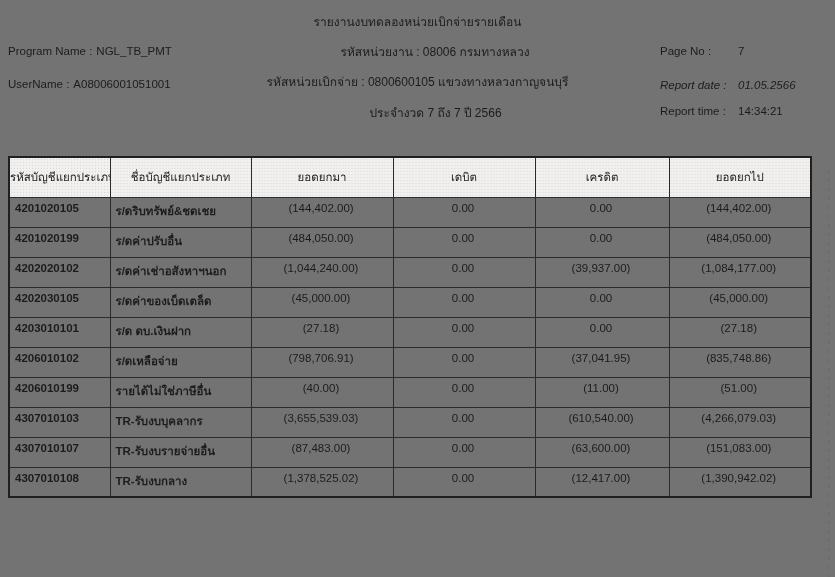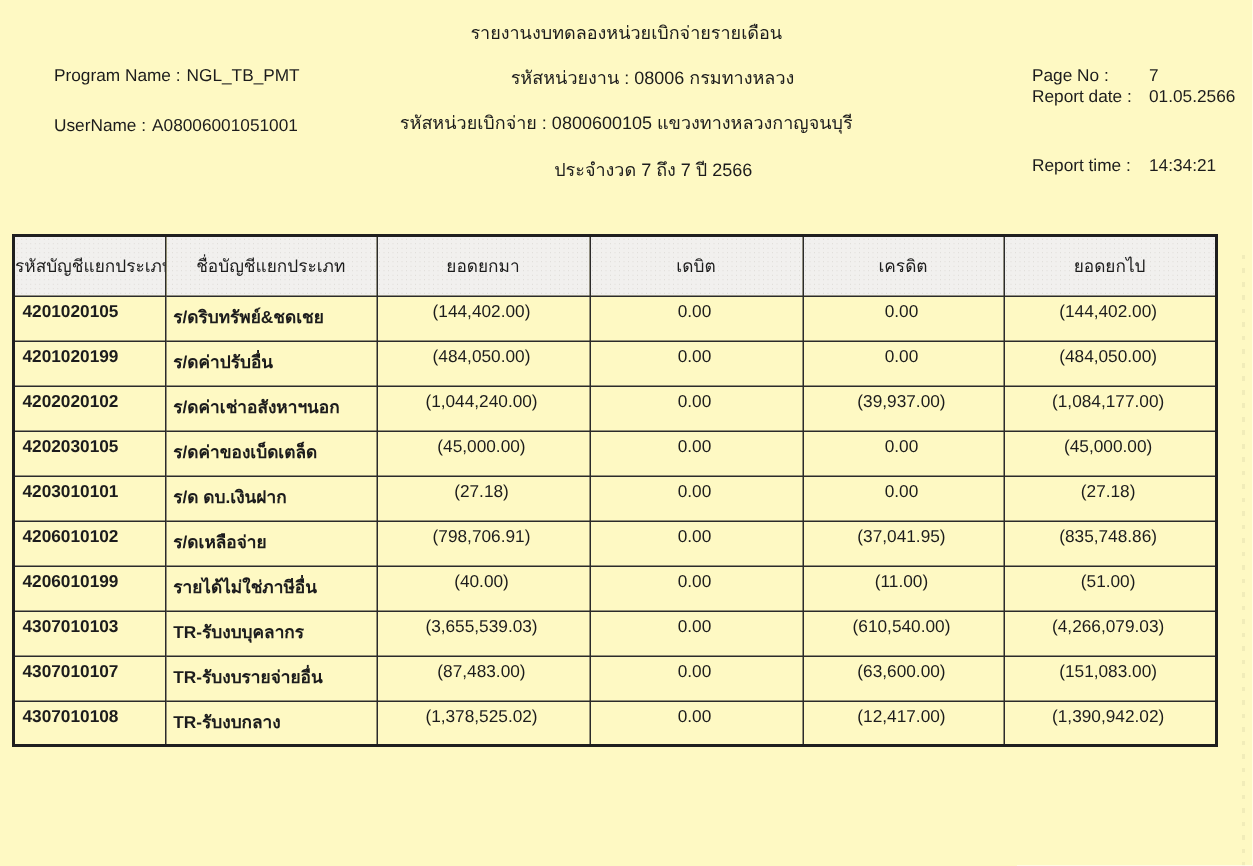--- a/index.html
+++ b/index.html
@@ -4,39 +4,39 @@
 <style>
   * { margin:0; padding:0; box-sizing:border-box; }
   html,body { background:#ffffff; }
   body {
     width:835px; height:577px;
     font-family:"Liberation Sans","DejaVu Sans",sans-serif;
     color:#1c1c1c;
     position:relative;
     overflow:hidden;
   }
-  .page { position:relative; width:835px; height:577px; background:#fef9c3; }
+  .page { position:relative; width:835px; height:577px; background:#737373; }
 
   
   .report-header { position:relative; height:150px; }
   .c-line { position:absolute; left:0; right:0; text-align:center; font-size:12px; line-height:16px; }
   .c-title { top:14px; }
   .c-agency { top:44px;padding-left:35px; }
   .c-unit { top:74px; }
   .c-period { top:105px;margin-left:36px; }
 
   .kv { position:absolute; font-size:11.5px; line-height:15px; white-space:nowrap; }
-  .kv-label { margin-right:4px;margin-left:28px; }
+  .kv-label { margin-right:4px; }
   .l-program { left:8px; top:44px; }
   .l-user { left:8px; top:77px; }
 
   .rkv { position:absolute; left:628px; font-size:11.5px; line-height:15px; white-space:nowrap;padding-left:32px; }
   .rkv .kv-label { display:inline-block; width:78px; margin-right:0; }
   .r-page { top:44px; }
-  .r-date { top:58px; }
+  .r-date { top:78px;font-style:italic; }
   .r-time { top:104px; }
 
   
   table.report {
     margin-left:8px; margin-top:6px;
     width:802px;
     table-layout:fixed;
     border-collapse:collapse;
     border:2px solid #1f1f1f;
   }

